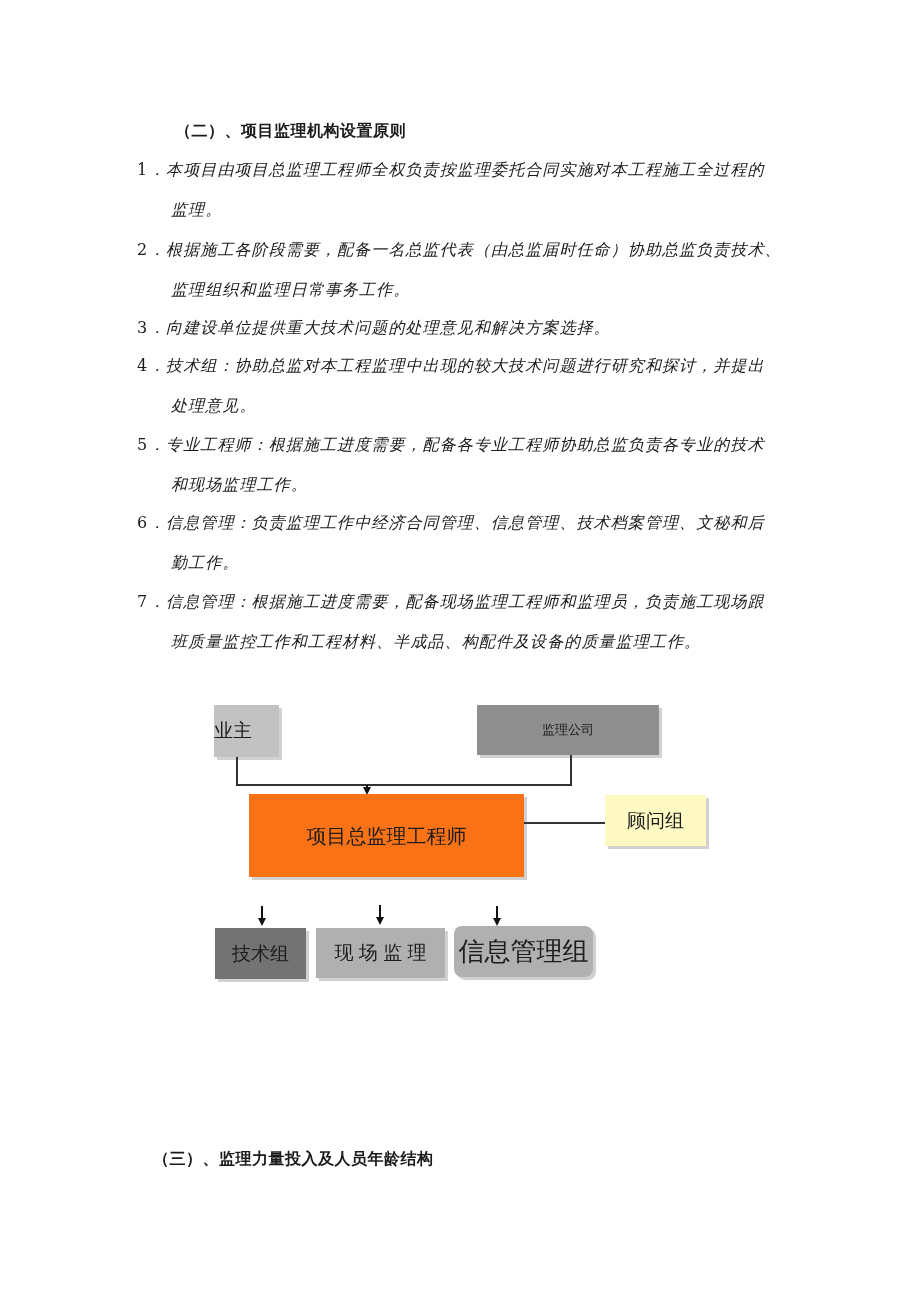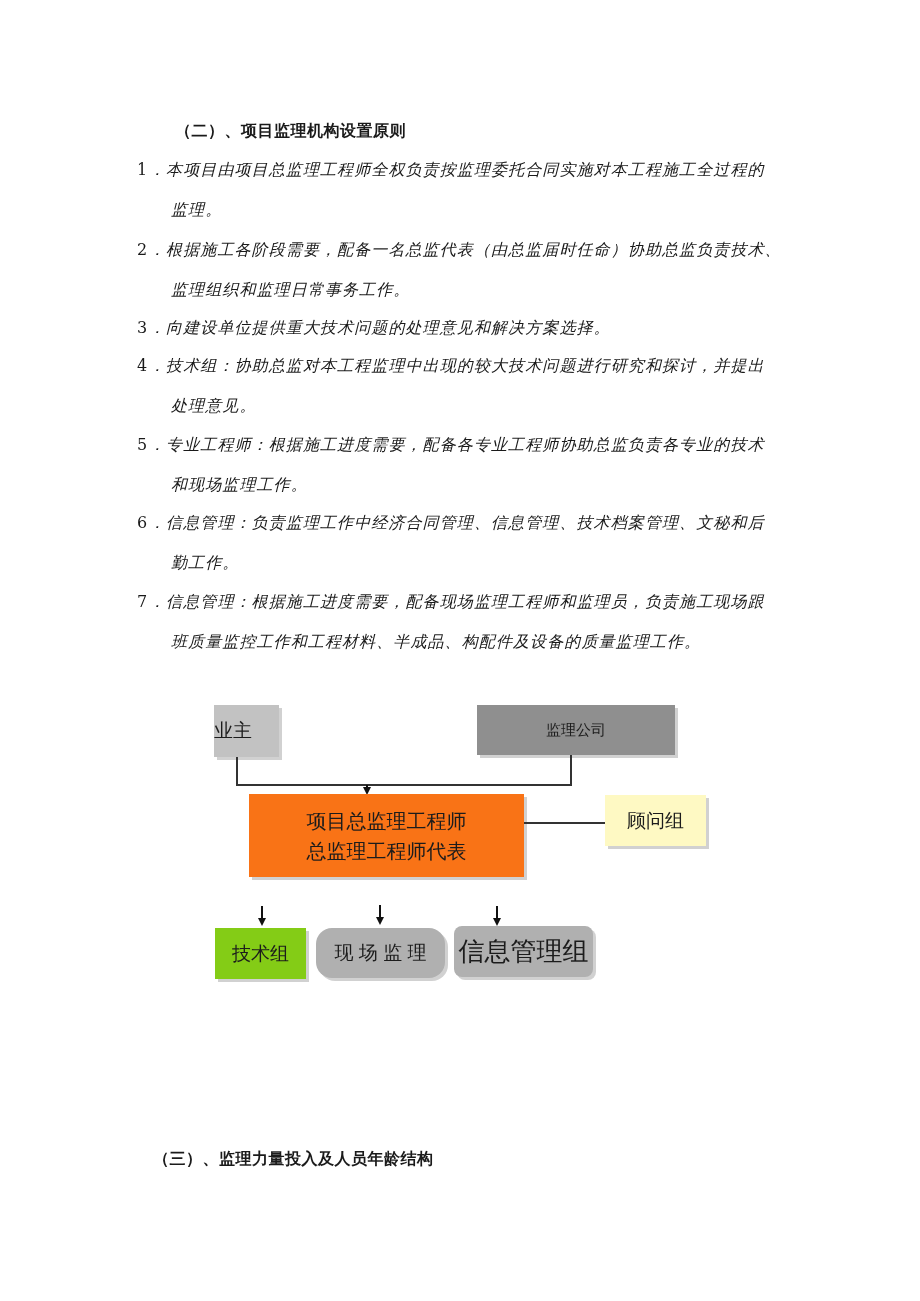--- a/index.html
+++ b/index.html
@@ -62,52 +62,51 @@
 <div class="list-item" style="top:592px;">
   <span class="num">7</span>
   <span class="line" style="left:12px; top:0;">．信息管理：根据施工进度需要，配备现场监理工程师和监理员，负责施工现场跟</span>
   <span class="line" style="left:34px; top:40px;">班质量监控工作和工程材料、半成品、构配件及设备的质量监理工作。</span>
 </div>
 
 <div>
   <div class="box" style="left:214px; top:705px; width:65px; height:52px; background:#c2c2c2; font-size:19px; justify-content:flex-start;">
     <span>业主</span>
   </div>
-  <div class="box" style="left:477px; top:705px; width:198px; height:50px; background:#8f8f8f; font-size:15px;">
+  <div class="box" style="left:477px; top:705px; width:182px; height:50px; background:#8f8f8f; font-size:13px;">
     <span>监理公司</span>
   </div>
 
   <div class="vline" style="left:236px; top:757px; width:2px; height:28px;"></div>
   <div class="vline" style="left:570px; top:755px; width:2px; height:30px;"></div>
   <div class="hline" style="left:236px; top:784px; width:336px; height:2px;"></div>
   <div class="arrow-shaft" style="left:366px; top:785px; height:4px;"></div>
   <div class="arrow-head" style="left:363px; top:787px;"></div>
 
   <div class="box" style="left:249px; top:794px; width:275px; height:83px; background:#f97316; font-size:20px; flex-direction:column; line-height:30px;">
     <span>项目总监理工程师</span>
-    <span>总监理工程师代表</span>
   </div>
 
   <div class="hline" style="left:524px; top:822px; width:82px; height:2px;"></div>
 
   <div class="box" style="left:605px; top:795px; width:101px; height:51px; background:#fef9c3; font-size:19px;">
     <span>顾问组</span>
   </div>
 
   <div class="arrow-shaft" style="left:261px; top:906px; height:14px;"></div>
   <div class="arrow-head" style="left:258px; top:918px;"></div>
   <div class="arrow-shaft" style="left:379px; top:905px; height:14px;"></div>
   <div class="arrow-head" style="left:376px; top:917px;"></div>
   <div class="arrow-shaft" style="left:496px; top:906px; height:14px;"></div>
   <div class="arrow-head" style="left:493px; top:918px;"></div>
 
-  <div class="box" style="left:215px; top:928px; width:91px; height:51px; background:#84cc16; font-size:19px;">
+  <div class="box" style="left:215px; top:928px; width:91px; height:51px; background:#737373; font-size:19px;">
     <span>技术组</span>
   </div>
-  <div class="box" style="left:316px; top:928px; width:129px; height:50px; background:#b0b0b0; font-size:19px;border-radius:16px;">
+  <div class="box" style="left:316px; top:928px; width:129px; height:50px; background:#b0b0b0; font-size:19px;">
     <span>现 场 监 理</span>
   </div>
   <div class="box" style="left:454px; top:926px; width:139px; height:51px; background:#b0b0b0; font-size:26px;border-radius:8px;">
     <span>信息管理组</span>
   </div>
 </div>
 
 <div class="heading" style="left:153px; top:1149px;">（三）、监理力量投入及人员年龄结构</div>
 
 </body></html>

